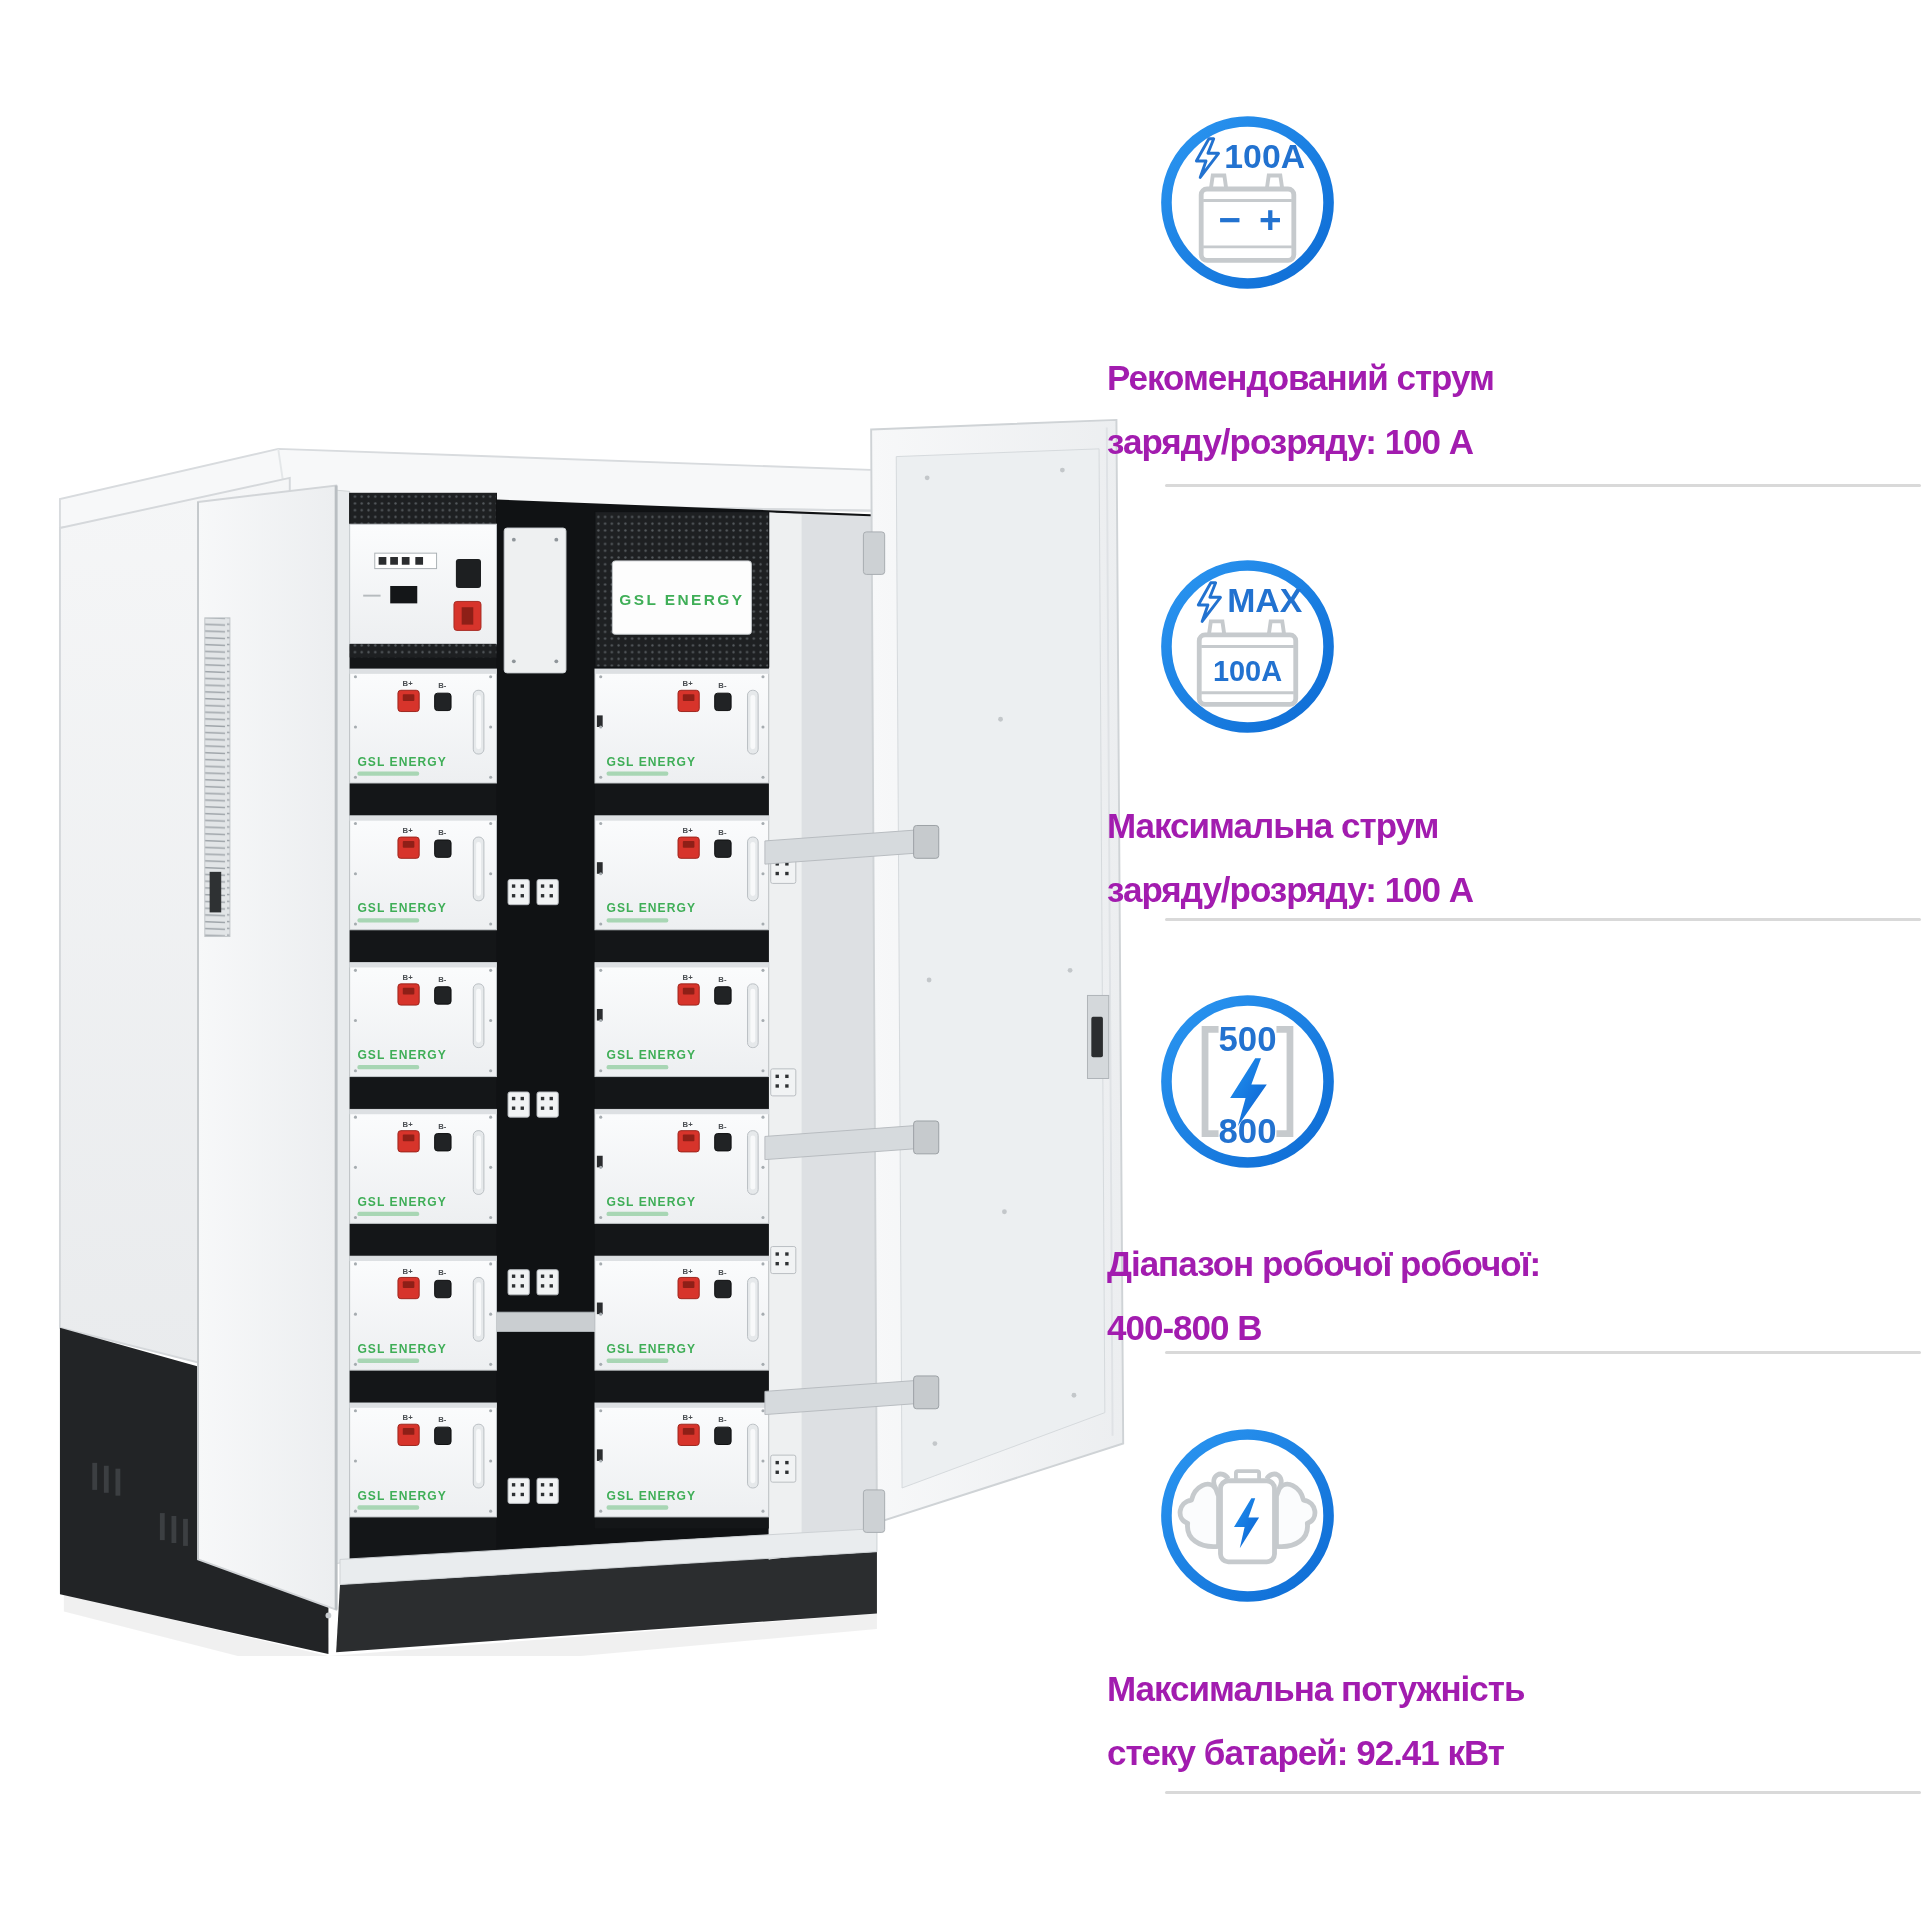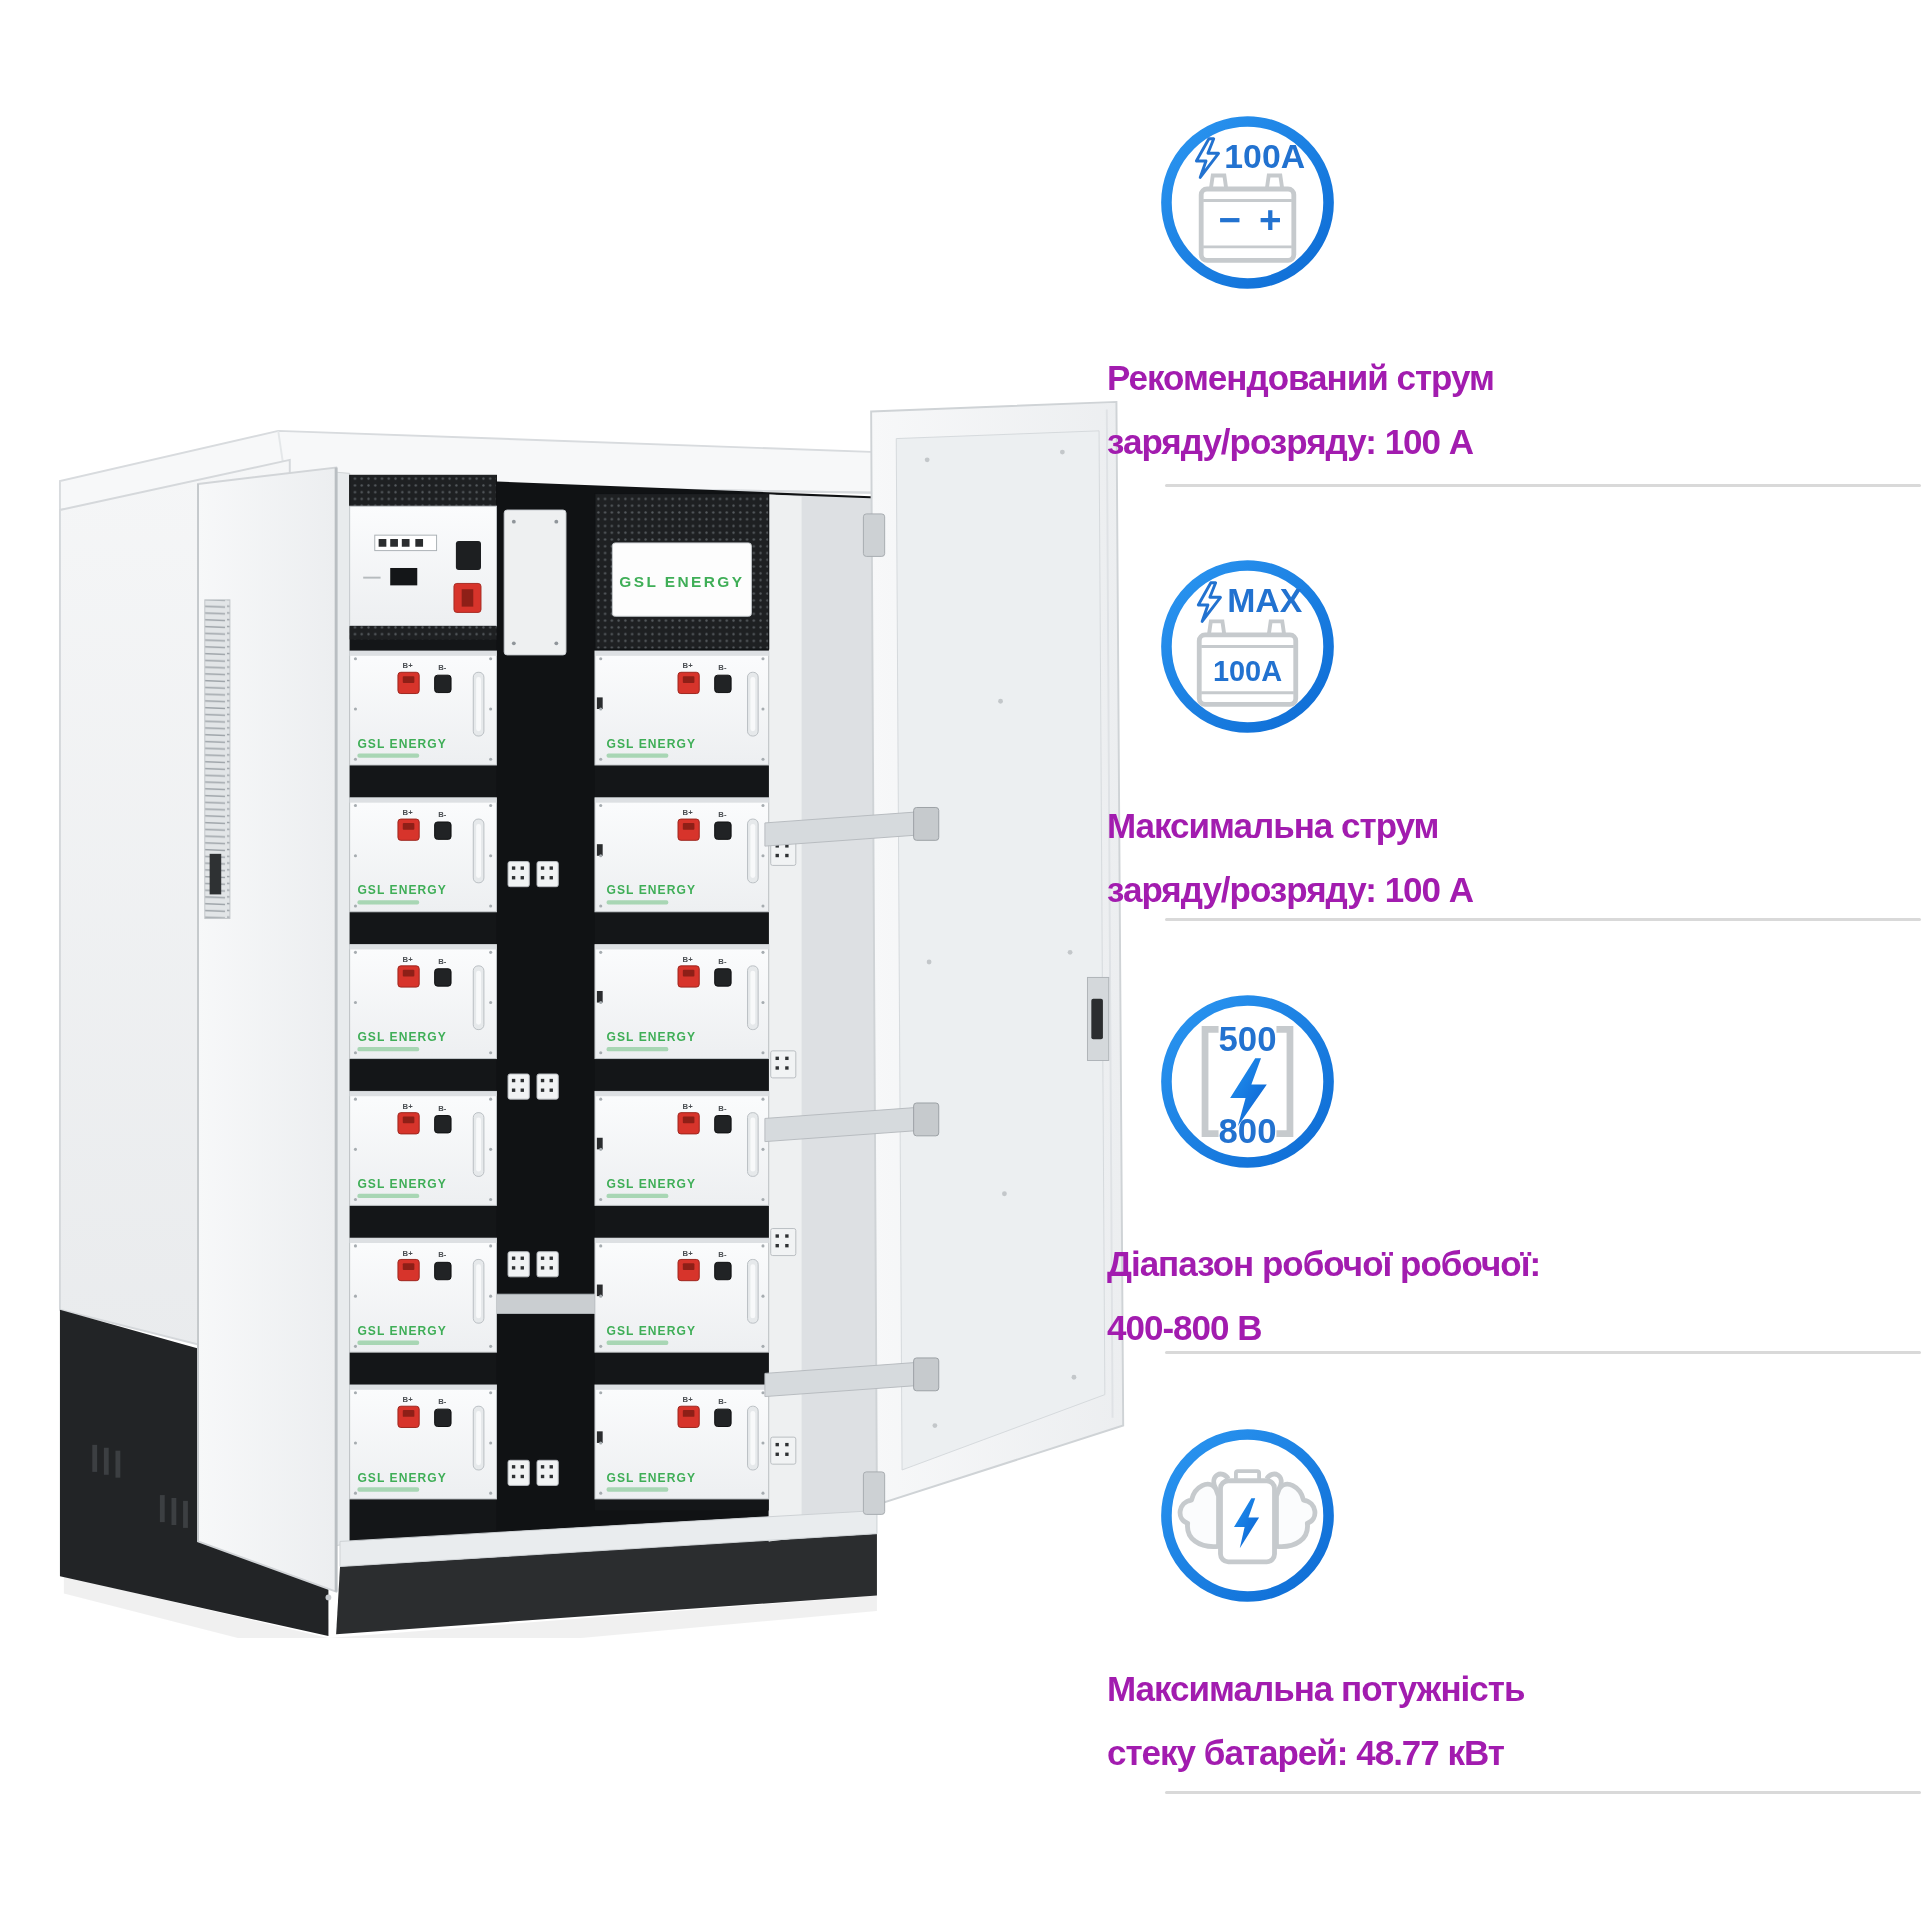--- a/index.html
+++ b/index.html
@@ -1,18 +1,18 @@
 <!DOCTYPE html>
 <html><head>
 <meta charset="utf-8">
 <style>
   html,body{margin:0;padding:0;background:#fff;}
   .canvas{position:relative;width:1931px;height:1931px;background:#ffffff;overflow:hidden;
           font-family:"Liberation Sans",sans-serif;}
-  .cabinet-wrap{position:absolute;left:0;top:286px;width:1159px;height:1352px;}
+  .cabinet-wrap{position:absolute;left:0;top:304px;width:1159px;height:1352px;}
   .spec-icon{position:absolute;left:1151px;width:193px;height:193px;}
   .icon-1{top:106px}.icon-2{top:550px}.icon-3{top:985px}.icon-4{top:1419px}
   .spec-heading{position:absolute;left:1107px;width:763px;font-weight:700;font-size:35px;
                 line-height:64px;letter-spacing:-1px;color:#a21caf;}
   .h-1{top:346px}.h-2{top:794px}.h-3{top:1232px}.h-4{top:1657px}
   .spec-heading span{display:block;white-space:nowrap;}
   .divider{position:absolute;left:1165px;width:756px;height:2.9px;background:#d9d9d9;border-radius:1.9px;}
   .d-1{top:484px}.d-2{top:918px}.d-3{top:1351px}.d-4{top:1791px}
   
   .brand{font-family:"Liberation Sans",sans-serif;font-weight:700;font-size:12.5px;
@@ -567,18 +567,18 @@
   <div class="divider d-2"></div>
 
   <div class="spec-heading h-3">
     <span>Діапазон робочої робочої:</span>
     <span>400-800 В</span>
   </div>
   <div class="divider d-3"></div>
 
   <div class="spec-heading h-4">
     <span>Максимальна потужність</span>
-    <span>стеку батарей: 48.77 кВт</span>
+    <span>стеку батарей: 92.41 кВт</span>
   </div>
   <div class="divider d-4"></div>
 
 </div>
 
 
 </body></html>

